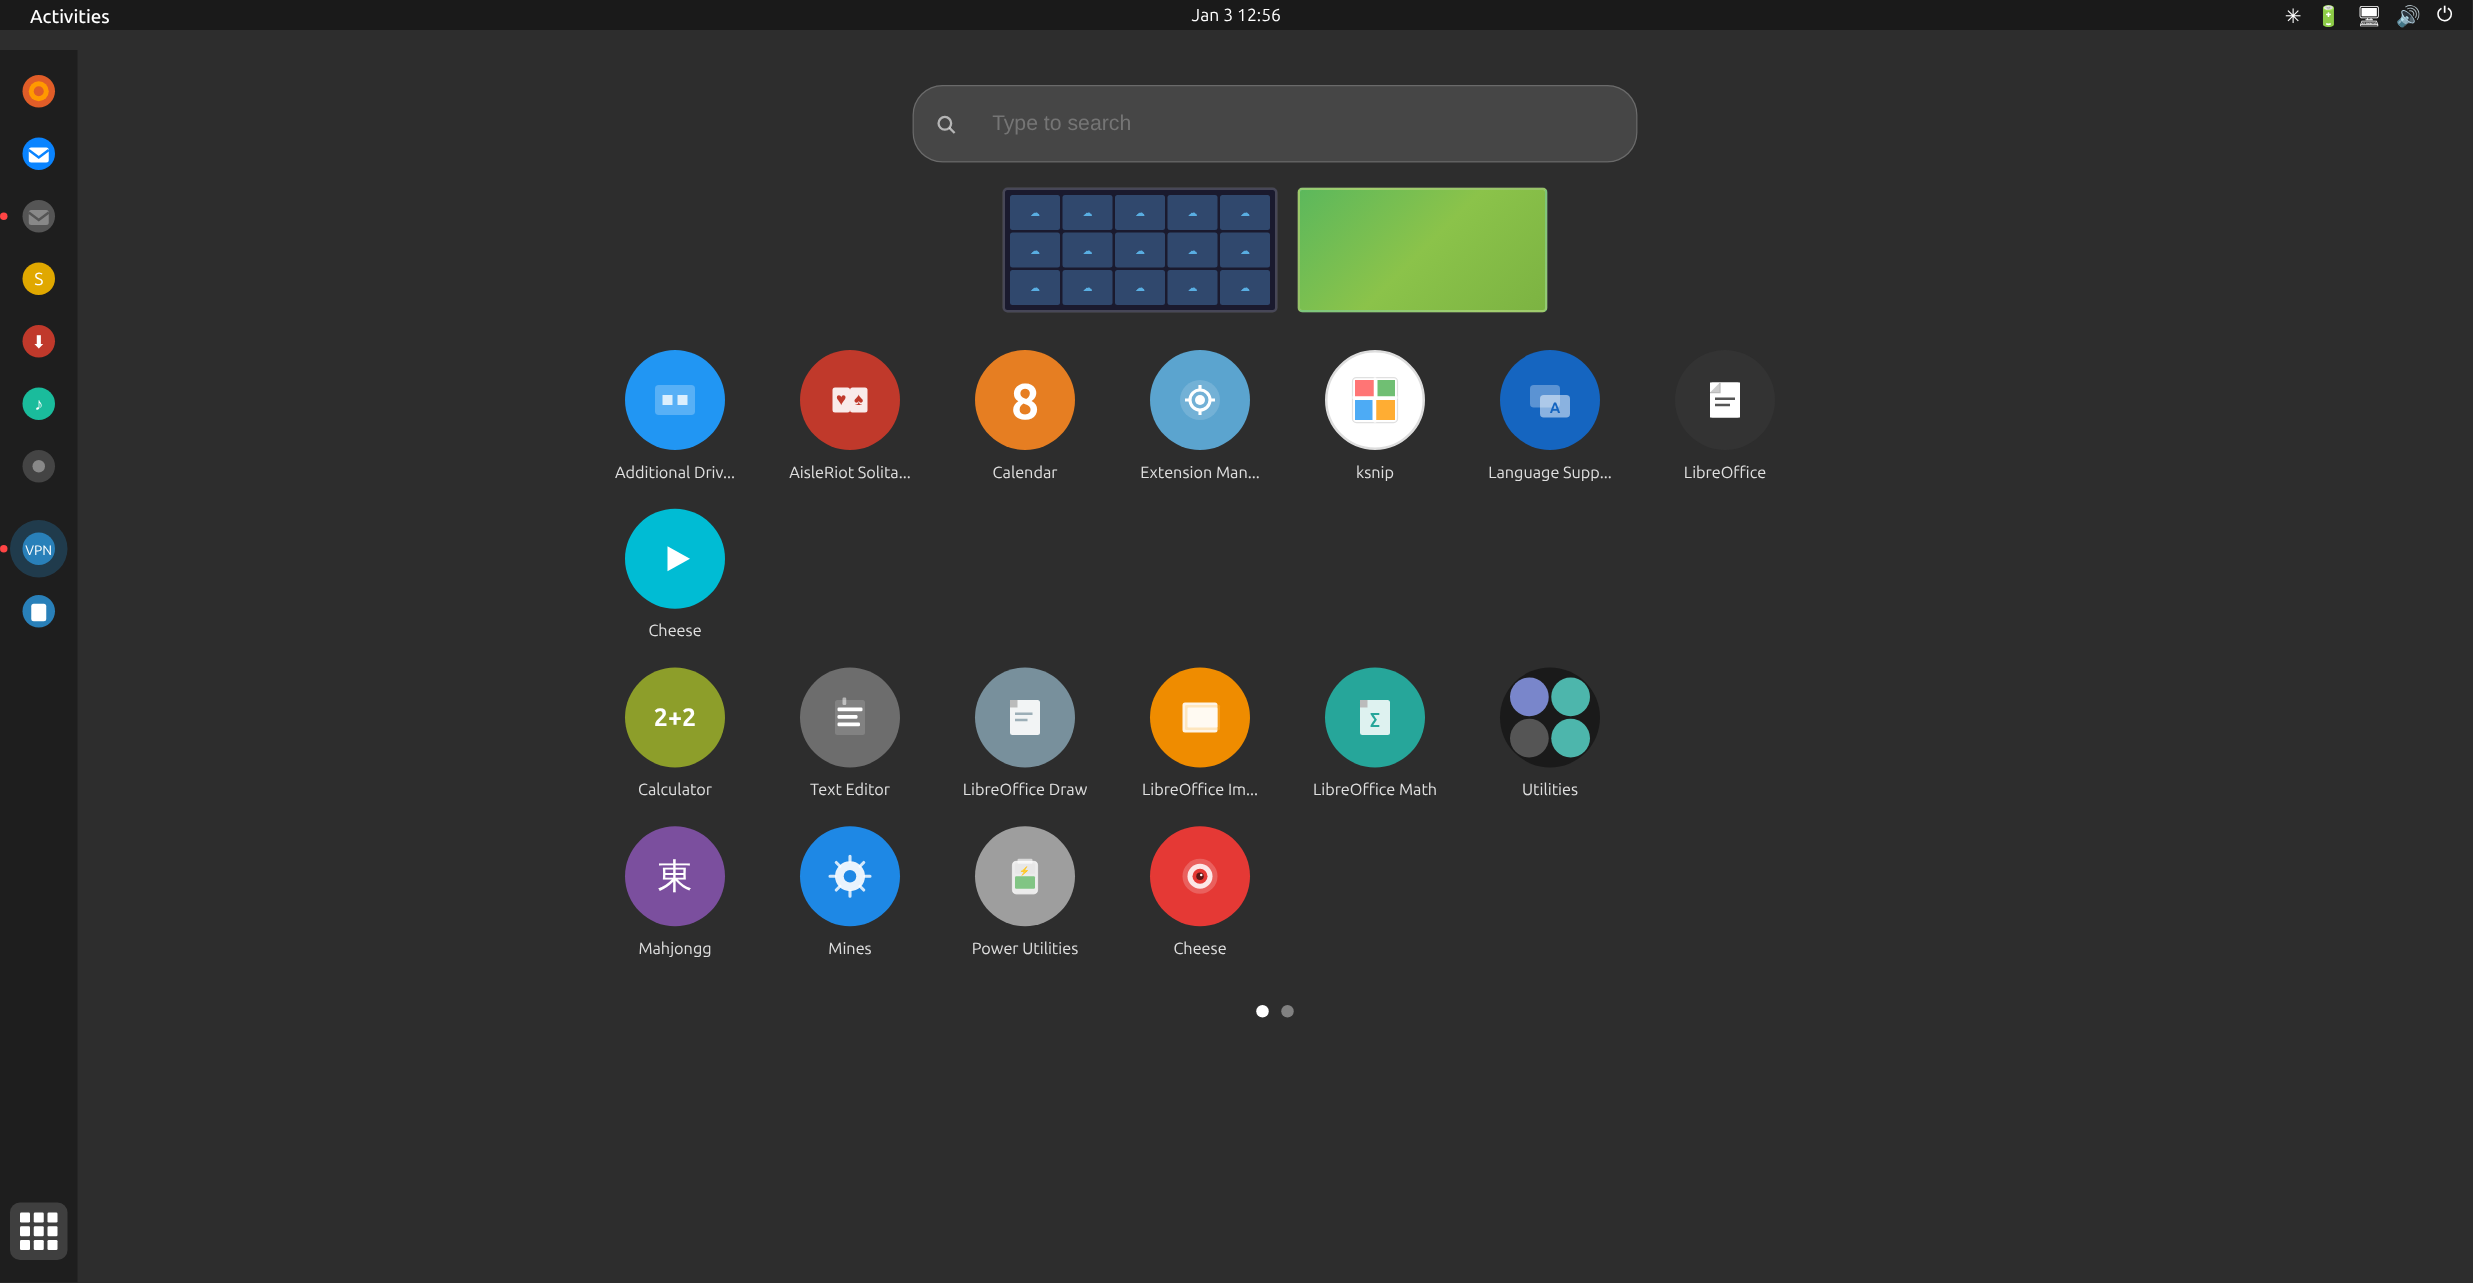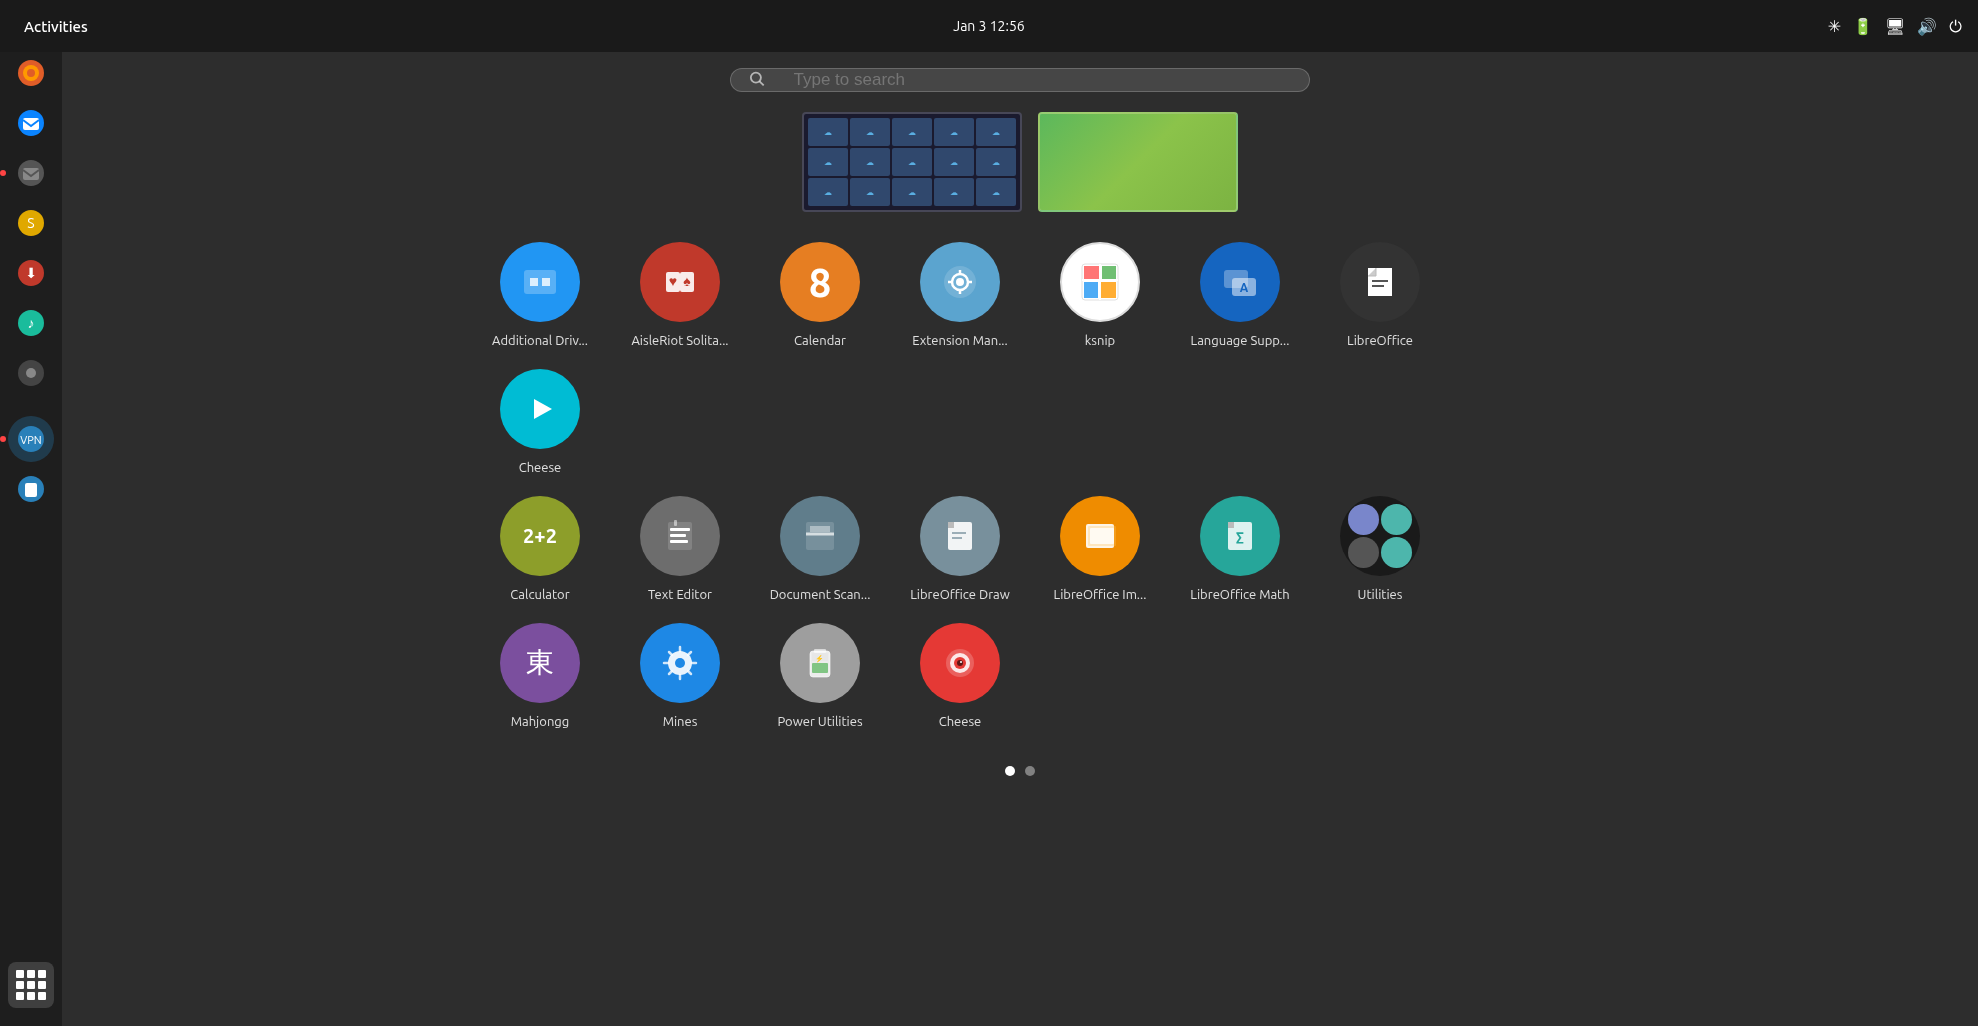--- a/index.html
+++ b/index.html
@@ -9,21 +9,21 @@
       background: #2d2d2d;
       font-family: 'Ubuntu', 'Cantarell', sans-serif;
       overflow: hidden;
       position: relative;
     }
 
     
     .top-bar {
       position: absolute;
       top: 0; left: 0; right: 0;
-      height: 52px;
+      height: 24px;
       background: #1a1a1a;
       display: flex;
       align-items: center;
       justify-content: space-between;
       padding: 0 16px;
       z-index: 100;
     }
     .top-bar-left {
       display: flex;
       align-items: center;
@@ -141,22 +141,22 @@
     .search-container {
       margin-top: 28px;
       width: 580px;
     }
     .search-bar {
       width: 100%;
       background: rgba(255,255,255,0.12);
       border: 1px solid rgba(255,255,255,0.2);
       border-radius: 24px;
       display: flex;
-      align-items: flex-start;
-      padding: 1px 18px;
+      align-items: flex-end;
+      padding: 20px 18px;
       gap: 28px;
     }
     .search-bar input {
       background: transparent;
       border: none;
       outline: none;
       color: rgba(255,255,255,0.7);
       font-size: 17px;
       width: 100%;
     }
@@ -524,30 +524,20 @@
               <rect x="10" y="8" width="24" height="28" rx="2" fill="rgba(255,255,255,0.15)"></rect>
               <rect x="12" y="14" width="20" height="3" rx="1" fill="white"></rect>
               <rect x="12" y="20" width="16" height="3" rx="1" fill="white"></rect>
               <rect x="12" y="26" width="18" height="3" rx="1" fill="white"></rect>
               <rect x="16" y="6" width="3" height="6" rx="1" fill="rgba(255,255,255,0.5)"></rect>
             </svg>
         </div>
         <span class="app-label">Text Editor</span>
       </div>
 
-      <div class="app-item">
-        <div class="app-icon" style="background:#607d8b;">
-          <svg width="44" height="44" viewBox="0 0 44 44">
-              <rect x="8" y="8" width="28" height="28" rx="2" fill="rgba(255,255,255,0.15)"></rect>
-              <path d="M8 20 L36 20" stroke="rgba(255,255,255,0.7)" stroke-width="3"></path>
-              <rect x="12" y="12" width="20" height="6" fill="rgba(255,255,255,0.4)"></rect>
-            </svg>
-        </div>
-        <span class="app-label">Document Scan...</span>
-      </div>
 
 
       <div class="app-item">
         <div class="app-icon" style="background:#78909c;">
           <svg width="44" height="44" viewBox="0 0 44 44">
               <rect x="10" y="8" width="24" height="28" rx="2" fill="rgba(255,255,255,0.9)"></rect>
               <path d="M10 8 L16 8 L16 14 L10 14 Z" fill="#bbb"></path>
               <rect x="14" y="18" width="14" height="2" fill="#78909c" opacity="0.7"></rect>
               <rect x="14" y="23" width="10" height="2" fill="#78909c" opacity="0.7"></rect>
             </svg>

